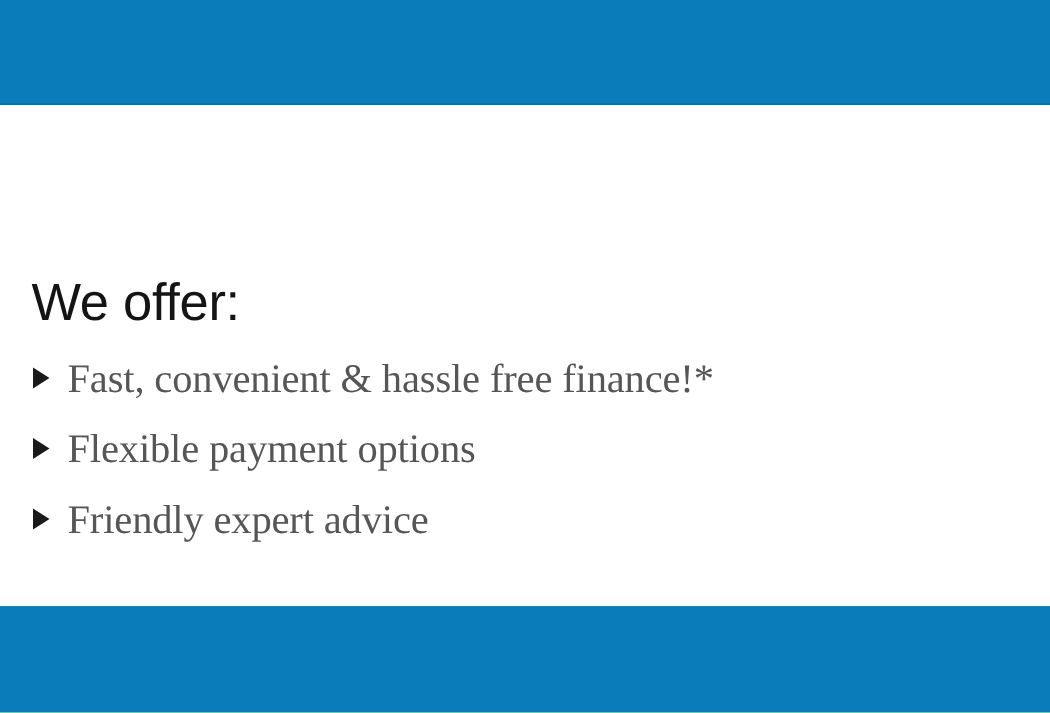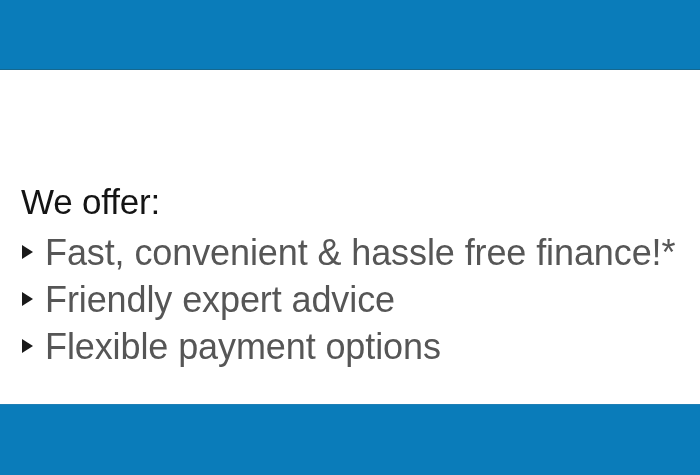--- a/index.html
+++ b/index.html
@@ -83,26 +83,27 @@
     position: absolute;
     left: 1px;
     top: 0;
     width: 0;
     height: 0;
     border-top: 7px solid transparent;
     border-bottom: 7px solid transparent;
     border-left: 11px solid #1a1a1a;
   }
   .bullet-text {
-    font-size: 36px;
+    font-size: 27px;
     line-height: 33px;
     font-weight: 300;
     color: #565656;
     letter-spacing: -0.1px;
     white-space: nowrap;
+    font-family: Liberation Serif, serif;
   }
 
   
   .footer-band {
     position: absolute;
     left: 0;
     top: 404px;
     width: 700px;
     height: 71px;
     background: #0a7cba;
@@ -123,26 +124,26 @@
 
     <ul class="bullet-list">
 
       <li class="bullet-item">
         <span class="bullet-marker"></span>
         <span class="bullet-text">Fast, convenient &amp; hassle free finance!*</span>
       </li>
 
       <li class="bullet-item">
         <span class="bullet-marker"></span>
-        <span class="bullet-text">Friendly expert advice</span>
+        <span class="bullet-text">Flexible payment options</span>
       </li>
 
       <li class="bullet-item">
         <span class="bullet-marker"></span>
-        <span class="bullet-text">Flexible payment options</span>
+        <span class="bullet-text">Friendly expert advice</span>
       </li>
 
 
     </ul>
   </div>
 
   <div class="footer-band">
 
     
 

